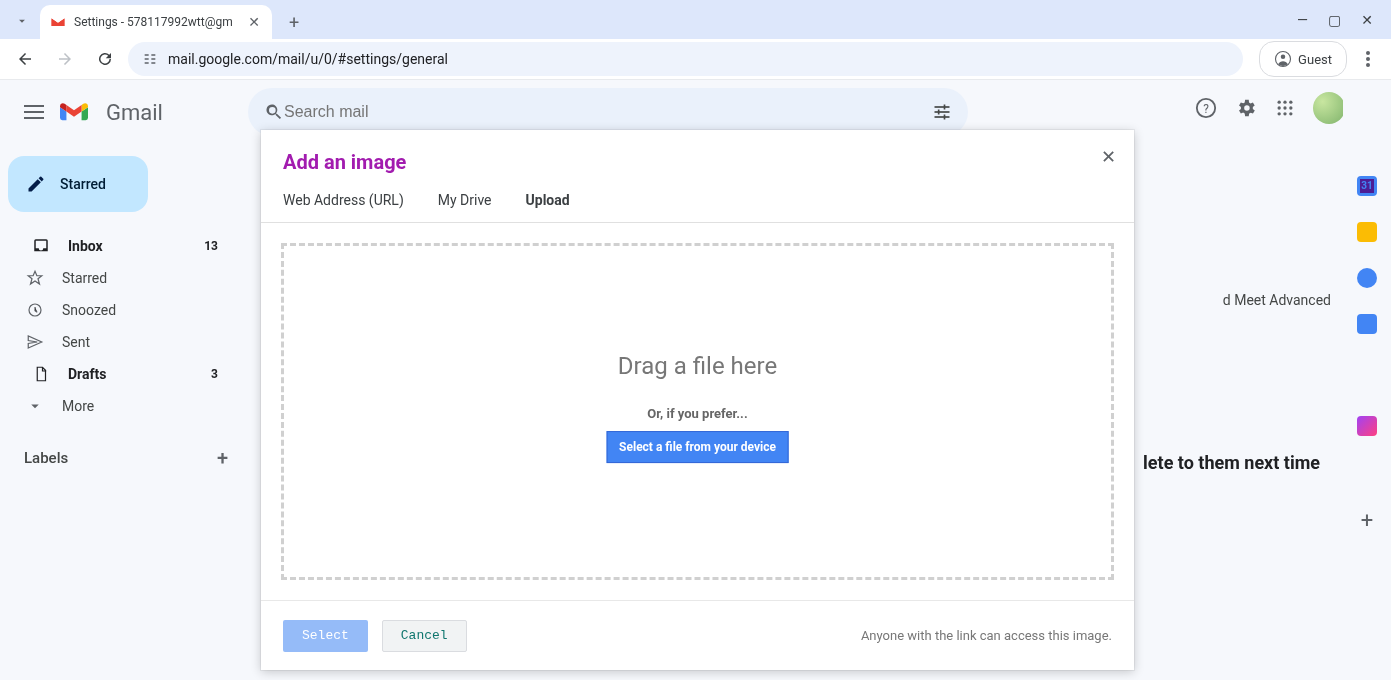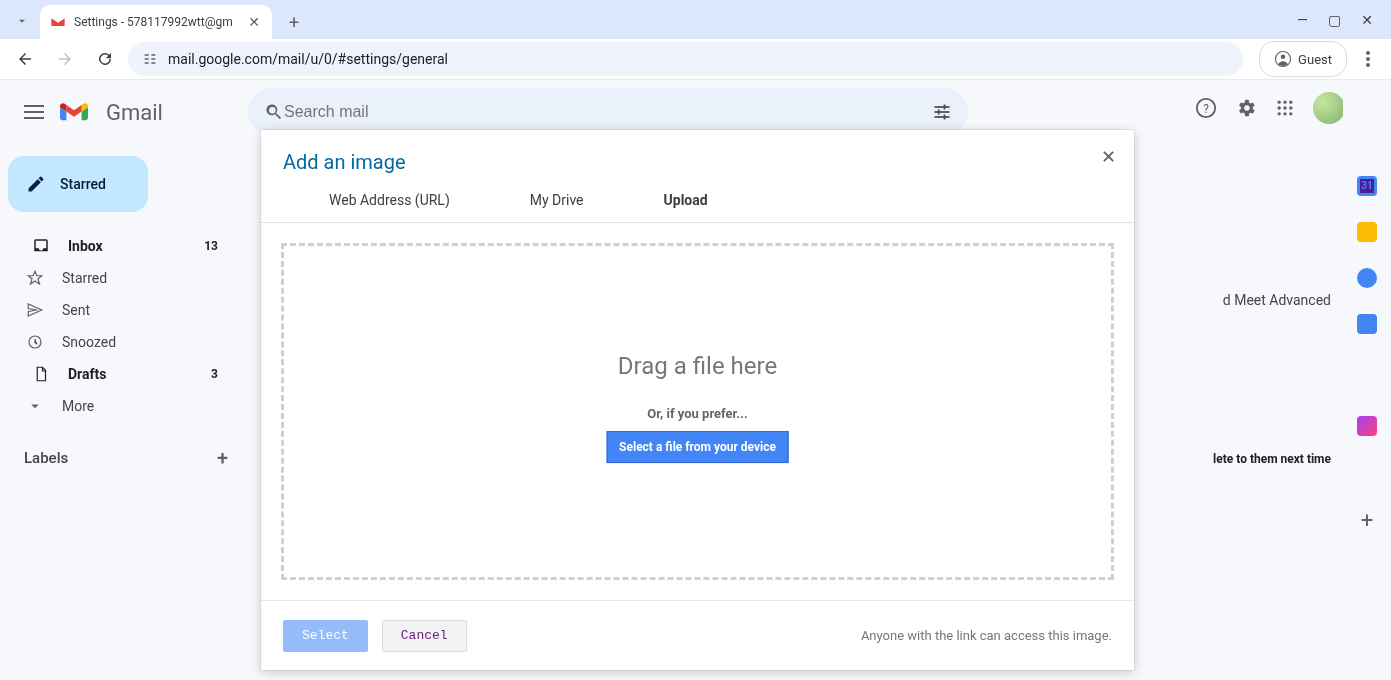--- a/index.html
+++ b/index.html
@@ -44,49 +44,49 @@
   .nav-list { padding: 6px 0; }
   .nav-item { height:32px; display:flex; align-items:center; padding-left:26px; padding-right:18px; gap:18px; color:#444746; font-size:14px; border-radius:0 16px 16px 0; margin-right:12px;}
   .nav-item .count { margin-left:auto; font-size:12px; color:#5f6368;}
   .nav-item.bold { font-weight:700; color:#202124;padding-left:32px;}
   .nav-item.bold .count { font-weight:700; color:#202124;}
   .labels-hdr { display:flex; align-items:center; justify-content:space-between; padding:18px 20px 0 24px; color:#444746; font-size:15px; font-weight:500;gap:28px;}
 
   
   .bg-content { position:absolute; left:248px; right:50px; top:72px; bottom:0; }
   .bg-tabs-right { position:absolute; right:10px; top:140px; font-size:14px; color:#444746; }
-  .bg-text-right { position:absolute; right:10px; top:300px; font-size:12px; color:#202124; font-weight:700;}
+  .bg-text-right { position:absolute; right:21px; top:300px; font-size:18px; color:#202124; font-weight:700;}
   .bg-scroll { position:absolute; right:-42px; top:460px; width:10px; height:80px; background:#dadce0; border-radius:5px;}
 
   
   .side-rail { position:absolute; right:0; top:80px; width:48px; bottom:0; background:#f6f8fc; display:flex; flex-direction:column; align-items:center; gap:26px; padding-top:96px;}
   .side-rail .ico { width:20px; height:20px; border-radius:4px;}
 
   
   .dialog { position:absolute; left:261px; top:130px; width:873px; height:540px; background:#fff; box-shadow:0 2px 10px rgba(0,0,0,.2), 0 0 0 1px rgba(0,0,0,.05); z-index:50; display:flex; flex-direction:column;}
   .dlg-head { padding:20px 22px 0 22px; position:relative;}
-  .dlg-title { font-size:20px; color:#0369a1; font-weight:400;}
+  .dlg-title { font-size:20px; color:#a21caf; font-weight:700;}
   .dlg-close { position:absolute; right:18px; top:16px; font-size:18px; color:#5f6368; font-family: Arial;}
   .dlg-tabs { display:flex; gap:34px; padding:18px 22px 0 22px; border-bottom:1px solid #e0e0e0;}
-  .dlg-tab { font-size:14px; color:#3c4043; padding-bottom:14px; position:relative;margin-left:46px;}
+  .dlg-tab { font-size:14px; color:#3c4043; padding-bottom:14px; position:relative;}
   .dlg-tab.active { font-weight:700;}
   .dlg-tab.active::after { content:''; position:absolute; left:0; right:0; bottom:-1px; height:3px; background:#1a73e8; display:none;}
   .upload-outline { position:absolute; border:4px solid #ff0000; }
   #outline1 { left:536px; top:182px; width:78px; height:54px;}
   .dlg-body { flex:1; padding:20px; position:relative;}
   .dropzone { position:absolute; left:20px; right:20px; top:20px; bottom:20px; border:3px dashed #d0d0d0;}
   .dz-center { position:absolute; left:50%; top:50%; transform:translate(-50%, -54%); text-align:center;}
   .dz-h { font-size:24px; color:#777; font-weight:400;}
   .dz-or { font-size:13px; color:#666; font-weight:700; margin-top:26px;}
   .dz-btn { display:inline-block; margin-top:10px; background:#4285f4; color:#fff; font-size:12px; font-weight:700; padding:8px 12px; border:1px solid #3367d6;}
   #outline2 { left:558px; top:352px; width:268px; height:140px;}
   .dlg-foot { height:70px; border-top:1px solid #e8e8e8; display:flex; align-items:center; padding:0 22px; gap:14px;}
   .btn { height:32px; padding:0 18px; border:1px solid transparent; font-size:13px; display:flex; align-items:center; border-radius:2px;font-family:Liberation Mono, monospace;}
   .btn-primary { background:#8ab4f8; color:#fff; opacity:.9;}
-  .btn-default { background:#f1f3f4; color:#701a75; border-color:#dadce0;}
+  .btn-default { background:#f1f3f4; color:#0f766e; border-color:#dadce0;}
   .foot-note { margin-left:auto; color:#777; font-size:13px;}
 
   svg { display:block;}
 </style>
 </head>
 <body>
 
 <div class="browser-top">
   <div class="tab-dropdown">
     <svg width="14" height="14" viewBox="0 0 24 24">
@@ -231,30 +231,30 @@
         <span class="count">13</span>
       </div>
       <div class="nav-item">
         <svg width="18" height="18" viewBox="0 0 24 24">
             <path fill="none" stroke="#5f6368" stroke-width="1.6" d="M12 3l2.5 6H21l-5 4 2 7-6-4-6 4 2-7-5-4h6.5z"></path>
           </svg>
         <span>Starred</span>
       </div>
       <div class="nav-item">
         <svg width="18" height="18" viewBox="0 0 24 24">
-            <path fill="none" stroke="#5f6368" stroke-width="1.6" d="M3 20l18-8L3 4v6l12 2-12 2z"></path>
-          </svg>
-        <span>Sent</span>
-      </div>
-      <div class="nav-item">
-        <svg width="18" height="18" viewBox="0 0 24 24">
             <circle cx="12" cy="12" r="8" fill="none" stroke="#5f6368" stroke-width="1.6"></circle>
             <path stroke="#5f6368" stroke-width="1.6" d="M12 8v5l3 2"></path>
           </svg>
         <span>Snoozed</span>
+      </div>
+      <div class="nav-item">
+        <svg width="18" height="18" viewBox="0 0 24 24">
+            <path fill="none" stroke="#5f6368" stroke-width="1.6" d="M3 20l18-8L3 4v6l12 2-12 2z"></path>
+          </svg>
+        <span>Sent</span>
       </div>
       <div class="nav-item bold">
         <svg width="18" height="18" viewBox="0 0 24 24">
             <path fill="none" stroke="#202124" stroke-width="1.6" d="M7 3h7l4 4v14H7zM14 3v5h5"></path>
           </svg>
         <span>Drafts</span>
         <span class="count">3</span>
       </div>
       <div class="nav-item">
         <svg width="18" height="18" viewBox="0 0 24 24">

